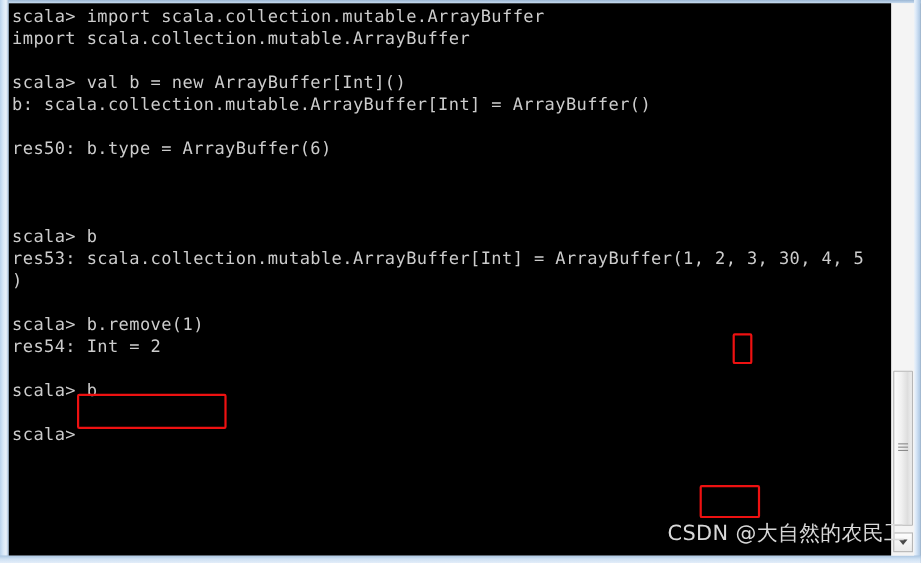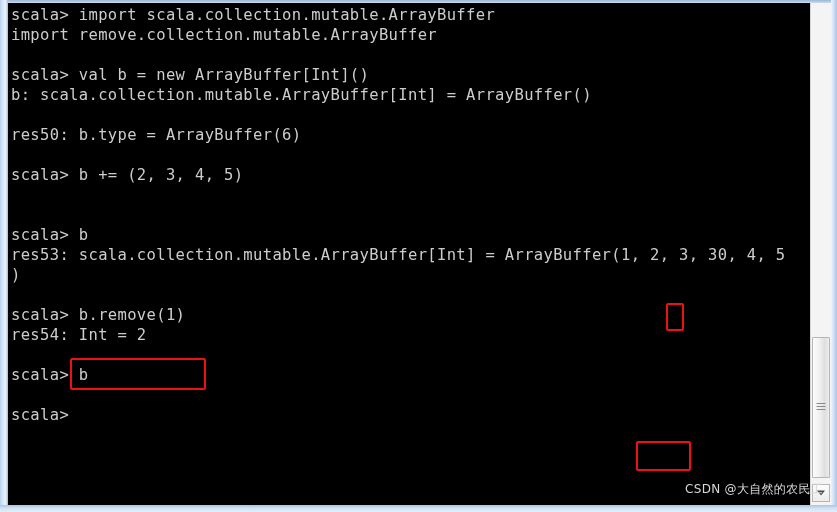--- a/index.html
+++ b/index.html
@@ -62,44 +62,43 @@
     border-top:5px solid #4a4a4a;
   }
 
   
   .redbox{position:absolute;border:2px solid #ee1111;border-radius:2px;box-sizing:border-box;}
 
   
   .watermark{
     position:absolute;right:14px;bottom:14px;
     font-family:"DejaVu Sans","Liberation Sans",sans-serif;
-    font-size:12px;color:#d8d8d8;white-space:nowrap;letter-spacing:0.3px;
+    font-size:19px;color:#d8d8d8;white-space:nowrap;letter-spacing:0.3px;
   }
 </style>
 </head>
 <body>
 
 <div id="app">
 
   <div class="frame-top"></div>
   <div class="frame-left"></div>
   <div class="frame-right"></div>
   <div class="frame-bottom"></div>
 
   <div class="term">
     <div class="term-inner" id="term-lines">
         <div class="line">scala&gt; import scala.collection.mutable.ArrayBuffer</div>
-        <div class="line">import remove.collection.mutable.ArrayBuffer</div>
+        <div class="line">import scala.collection.mutable.ArrayBuffer</div>
         <div class="line blank"></div>
         <div class="line">scala&gt; val b = new ArrayBuffer[Int]()</div>
         <div class="line">b: scala.collection.mutable.ArrayBuffer[Int] = ArrayBuffer()</div>
         <div class="line blank"></div>
         <div class="line">res50: b.type = ArrayBuffer(6)</div>
         <div class="line blank"></div>
-        <div class="line">scala&gt; b += (2, 3, 4, 5)</div>
         <div class="line blank"></div>
         <div class="line blank"></div>
         <div class="line">scala&gt; b</div>
         <div class="line">res53: scala.collection.mutable.ArrayBuffer[Int] = ArrayBuffer(1, 2, 3, 30, 4, 5</div>
         <div class="line">)</div>
         <div class="line blank"></div>
         <div class="line">scala&gt; b.remove(1)</div>
         <div class="line">res54: Int = 2</div>
         <div class="line blank"></div>
         <div class="line">scala&gt; b</div>

